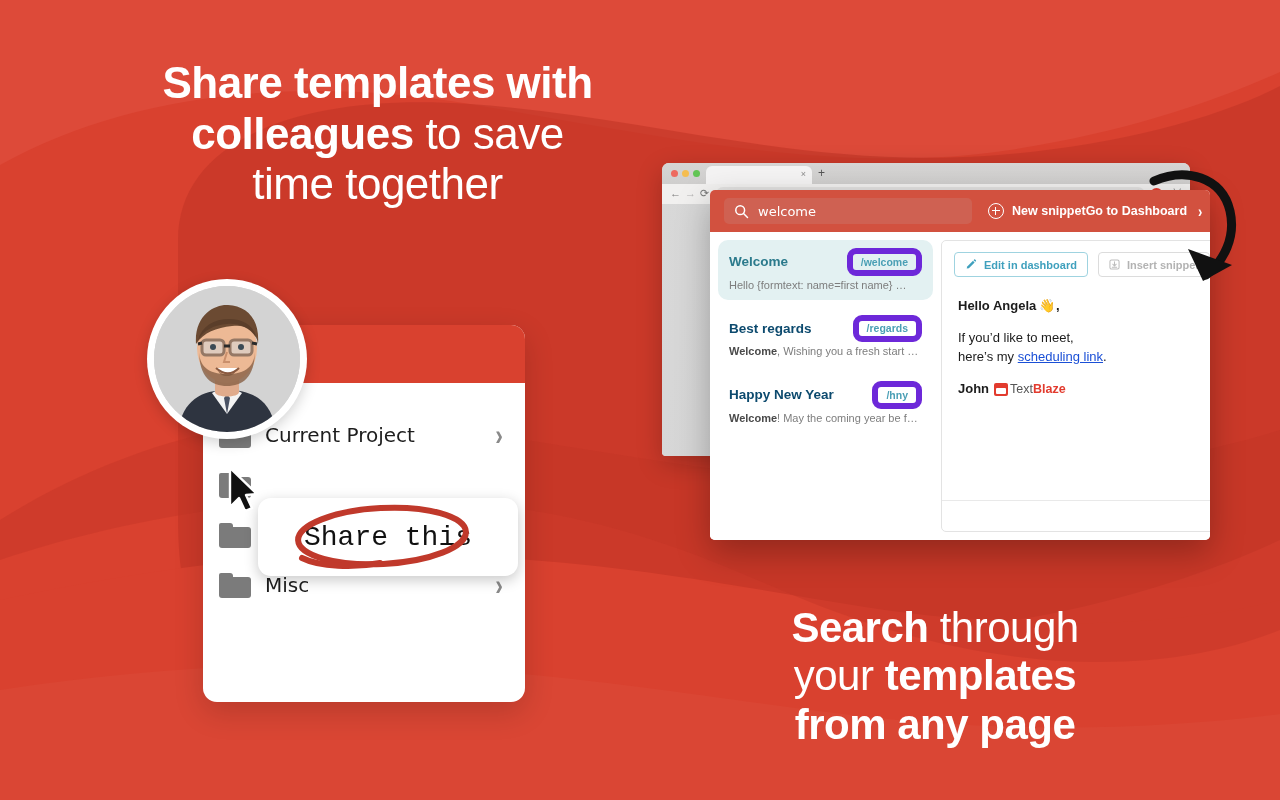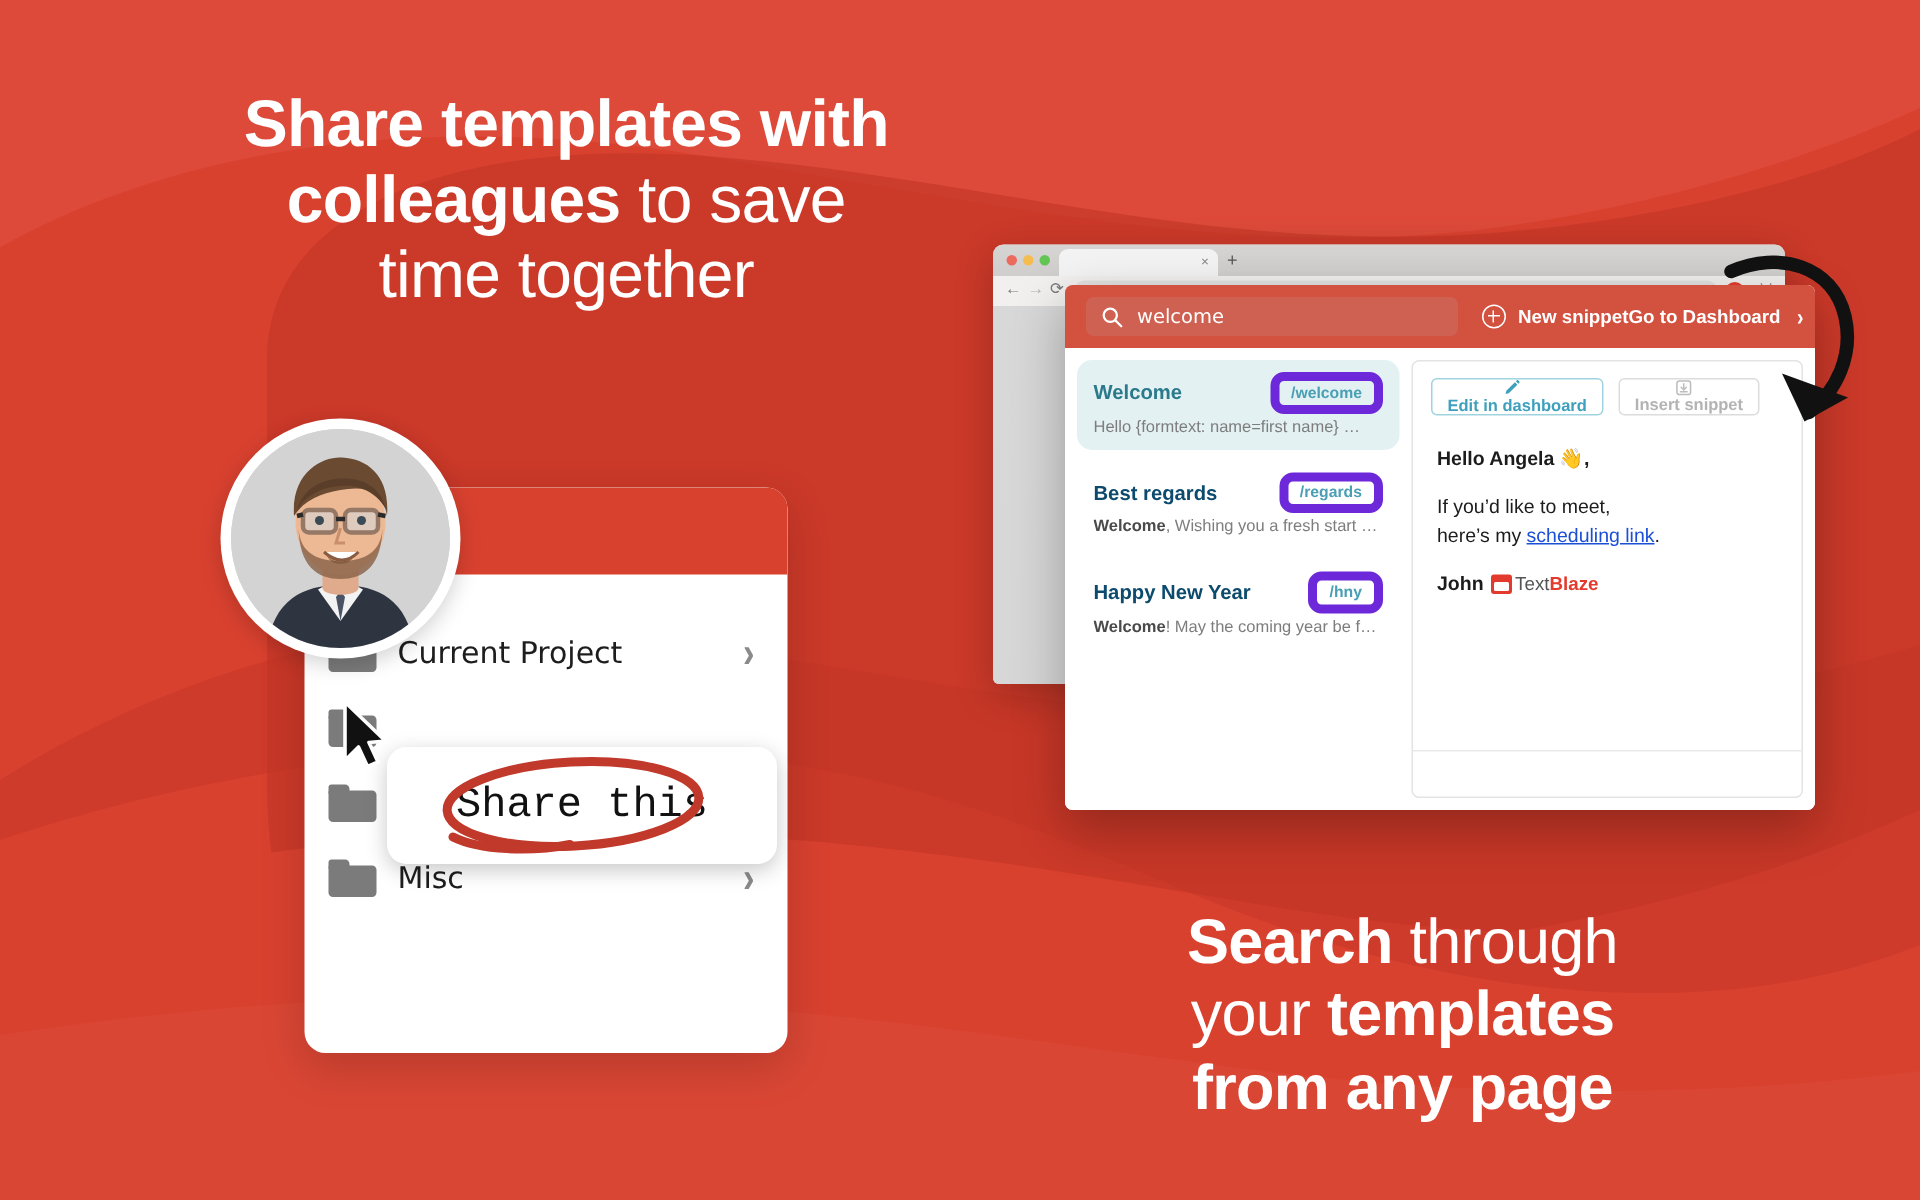--- a/index.html
+++ b/index.html
@@ -203,21 +203,21 @@
   .snippet-preview b{color:#4a4a4a;font-weight:700;}
 
   
   #detail{
     flex:1;margin:8px 8px 8px 0;border:1px solid #e3e3e3;border-radius:5px;
     display:flex;flex-direction:column;background:#fff;
   }
   #detail-actions{display:flex;padding:11px 12px 0 12px;gap:10px;}
   .act-btn{
     display:flex;align-items:center;border-radius:4px;height:23px;padding:0 10px;
-    font-size:11px;font-weight:700;white-space:nowrap;flex-direction:column;
+    font-size:11px;font-weight:700;white-space:nowrap;
   }
   #edit-dashboard{border:1px solid #9fd3e0;color:#3fa0bd;}
   #insert-snippet{border:1px solid #dcdcdc;color:#b3b3b3;}
   .act-ico{margin-right:7px;flex:0 0 auto;display:flex;}
   #detail-body{padding:20px 16px 0 16px;flex:1;}
   .mail-line{font-size:13px;color:#1c1c1c;line-height:1.46;}
   .mail-line.bold{font-weight:700;}
   .mail-gap{height:13px;}
   #sched-link{color:#1a4fd6;text-decoration:underline;}
   #sig-row{display:flex;align-items:flex-end;margin-top:1px;}

